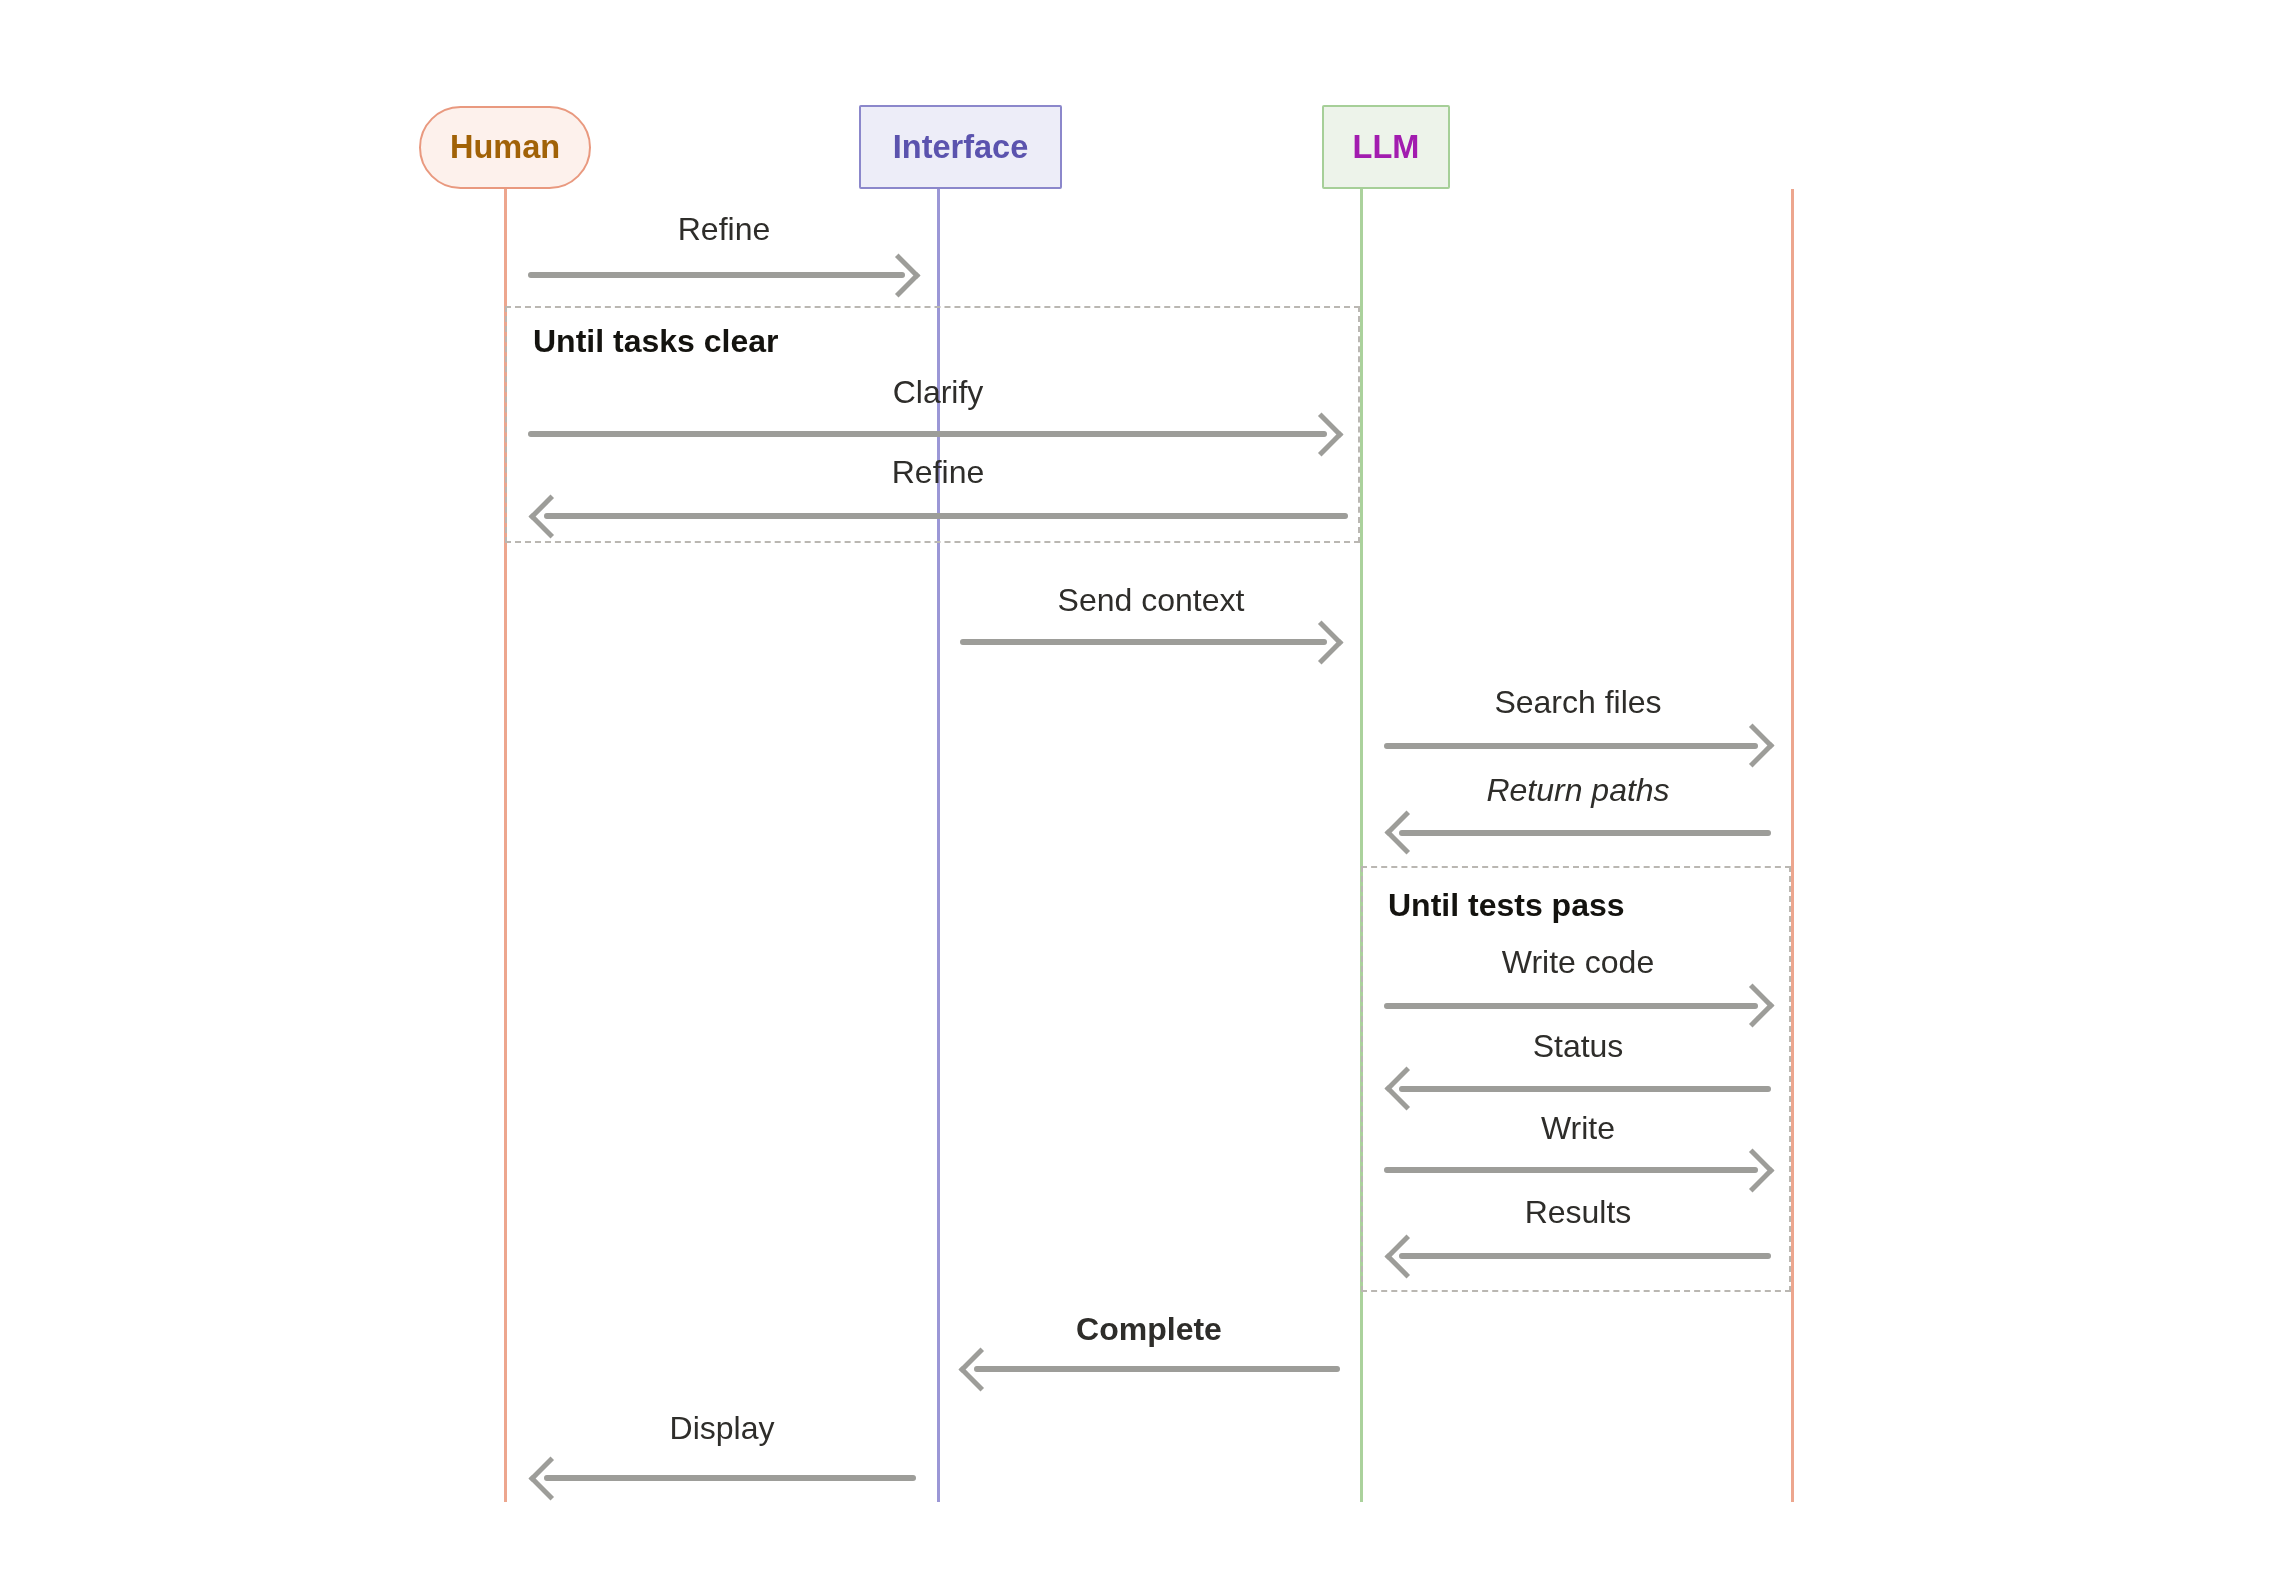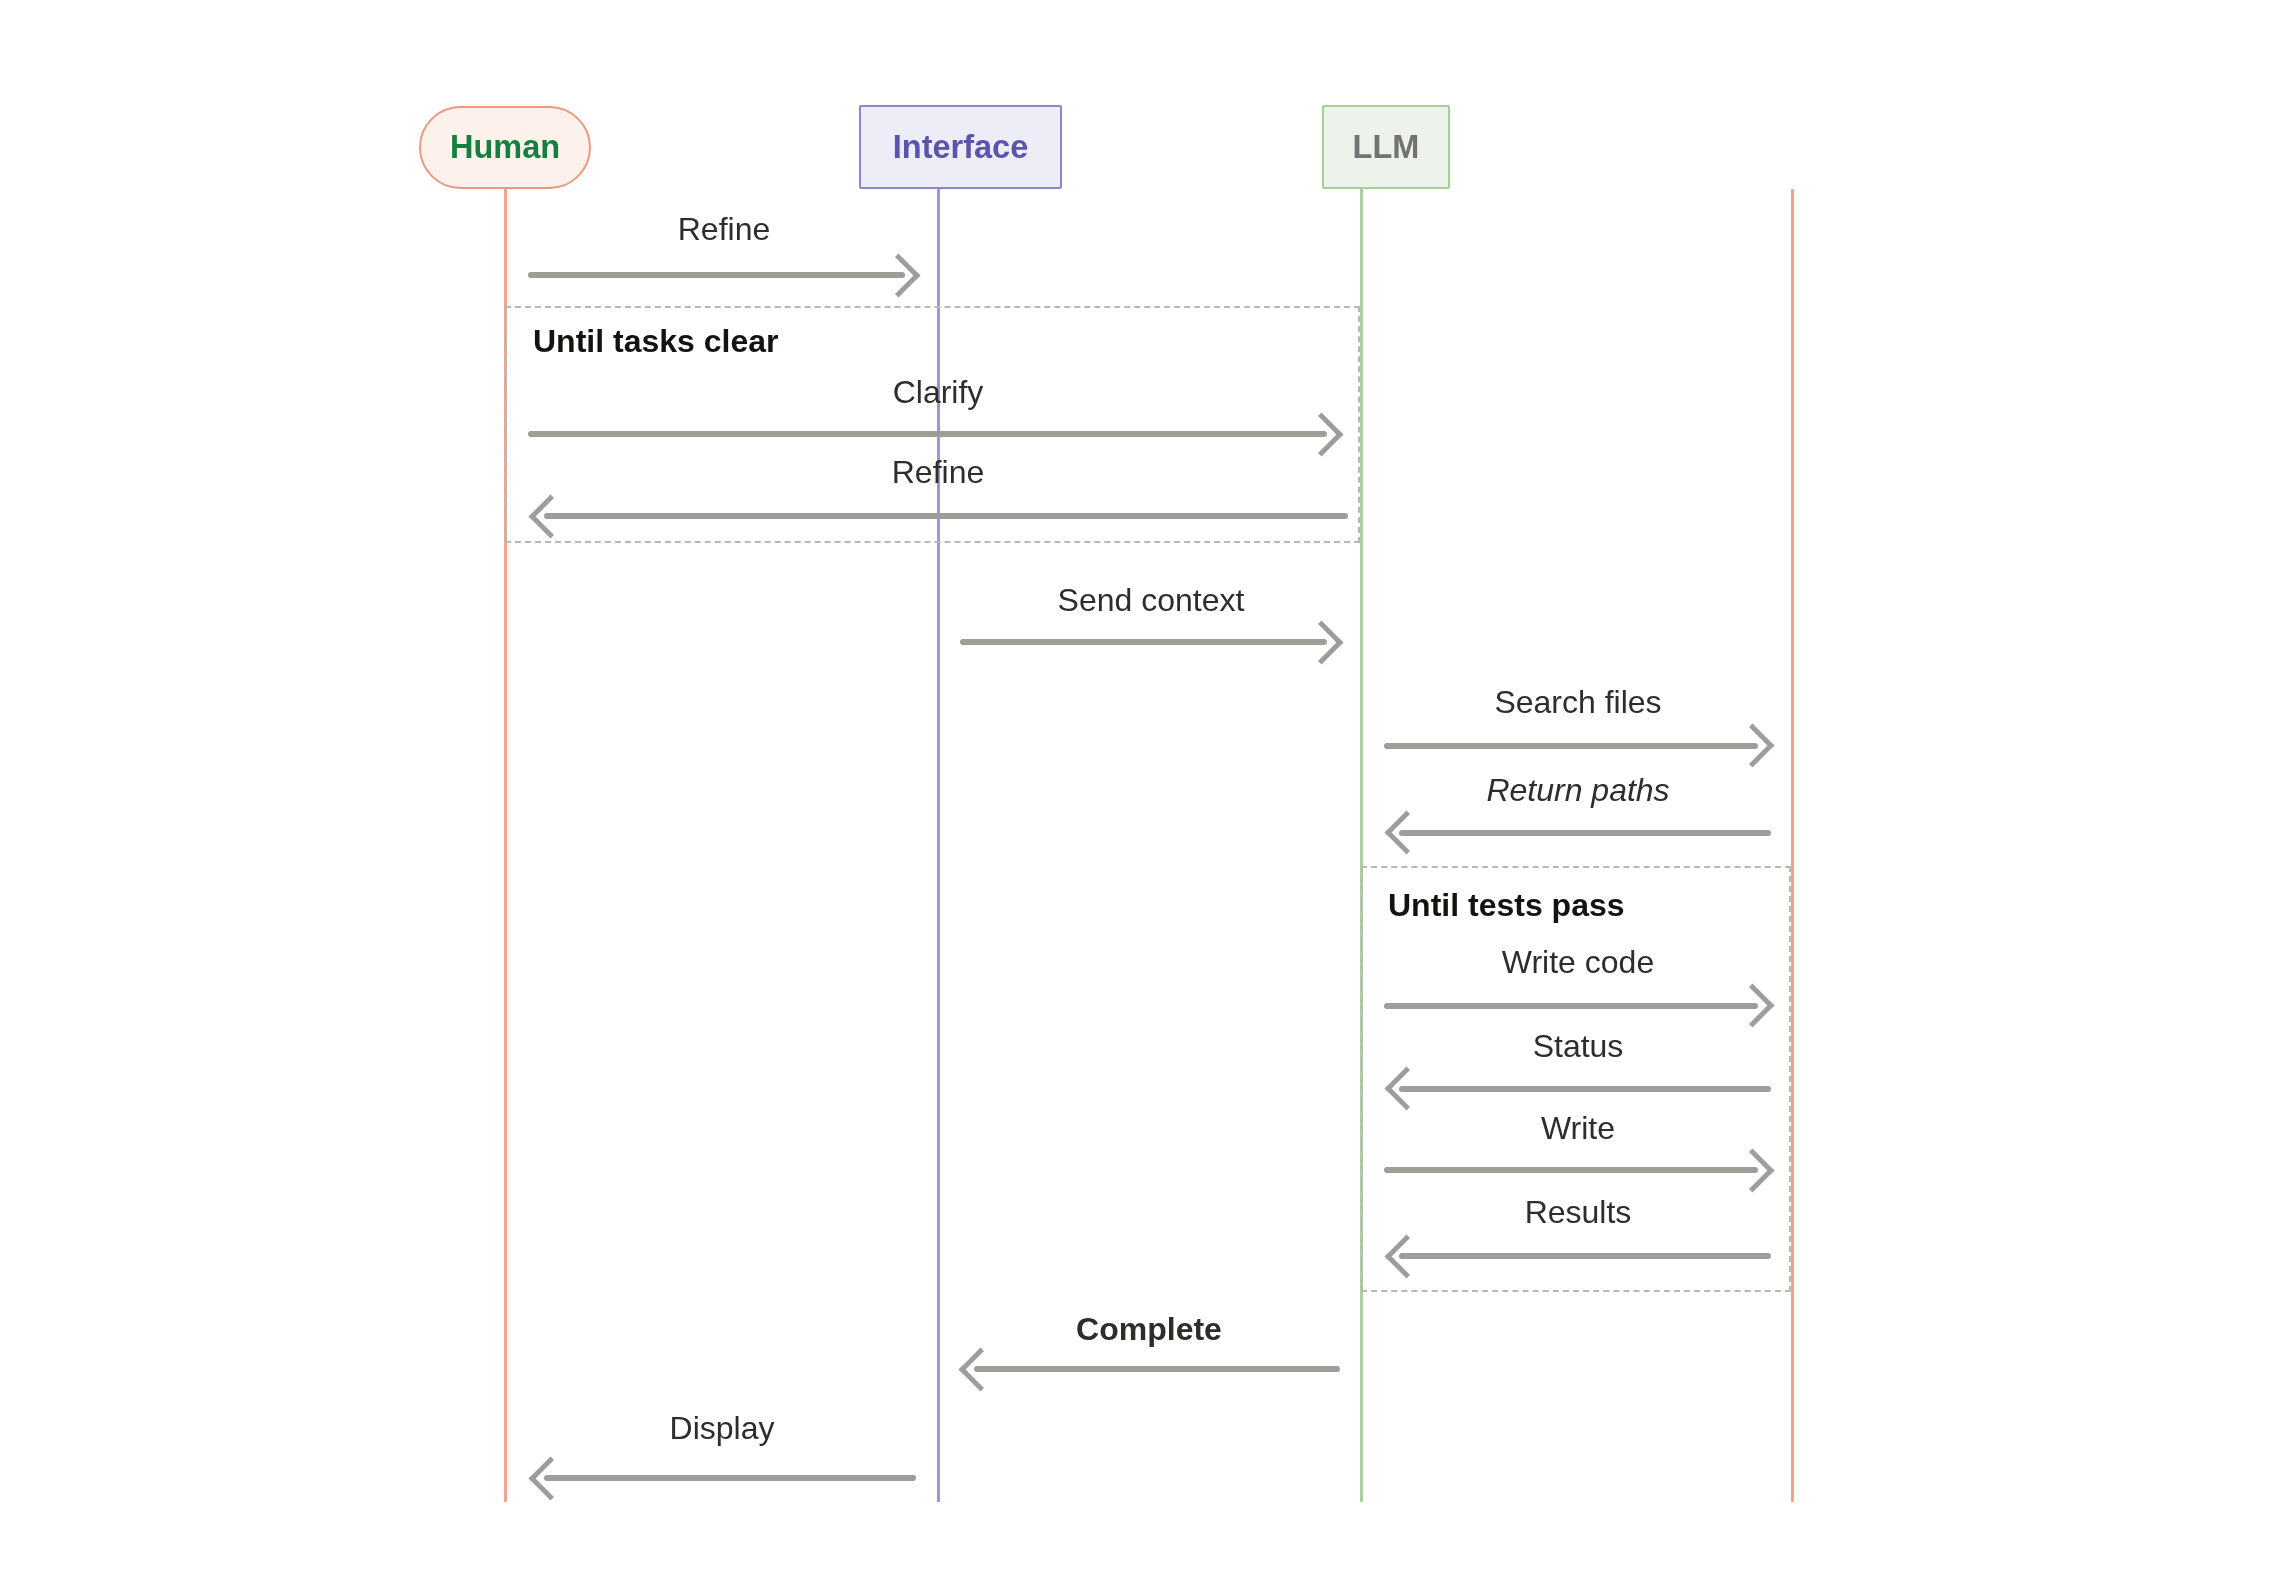--- a/index.html
+++ b/index.html
@@ -4,23 +4,23 @@
 <style>
   html,body{margin:0;padding:0;background:#ffffff;}
   body{width:2294px;height:1593px;position:relative;font-family:"Liberation Sans",sans-serif;overflow:hidden;}
   .stage{position:absolute;left:0;top:0;width:2294px;height:1593px;background:#ffffff;}
 
   
   .actor{position:absolute;display:flex;align-items:center;justify-content:center;
          font-weight:700;font-size:32.5px;border:2.9px solid;box-sizing:border-box;}
   .actor.pill{border-radius:44px;}
   .actor.rect{border-radius:1.9px;margin-left:24px;}
-  .actor-human,.actor-environment{background:#fdf1ec;border-color:#e9997f;color:#15803d;}
+  .actor-human,.actor-environment{background:#fdf1ec;border-color:#e9997f;color:#a16207;}
   .actor-interface{background:#ededf8;border-color:#8b87cb;color:#5b53ae;}
-  .actor-llm{background:#edf3ea;border-color:#a6cf98;color:#737373;}
+  .actor-llm{background:#edf3ea;border-color:#a6cf98;color:#a21caf;}
 
   
   .lifeline{position:absolute;width:2.9px;top:189px;height:1313px;}
   .ll-salmon{background:#eda68e;}
   .ll-purple{background:#9b97d6;}
   .ll-green{background:#abd29c;}
 
   
   .line{position:absolute;height:5.7px;background:#9d9d99;border-radius:2.9px;}
   .chev{position:absolute;width:31px;height:31px;box-sizing:border-box;

